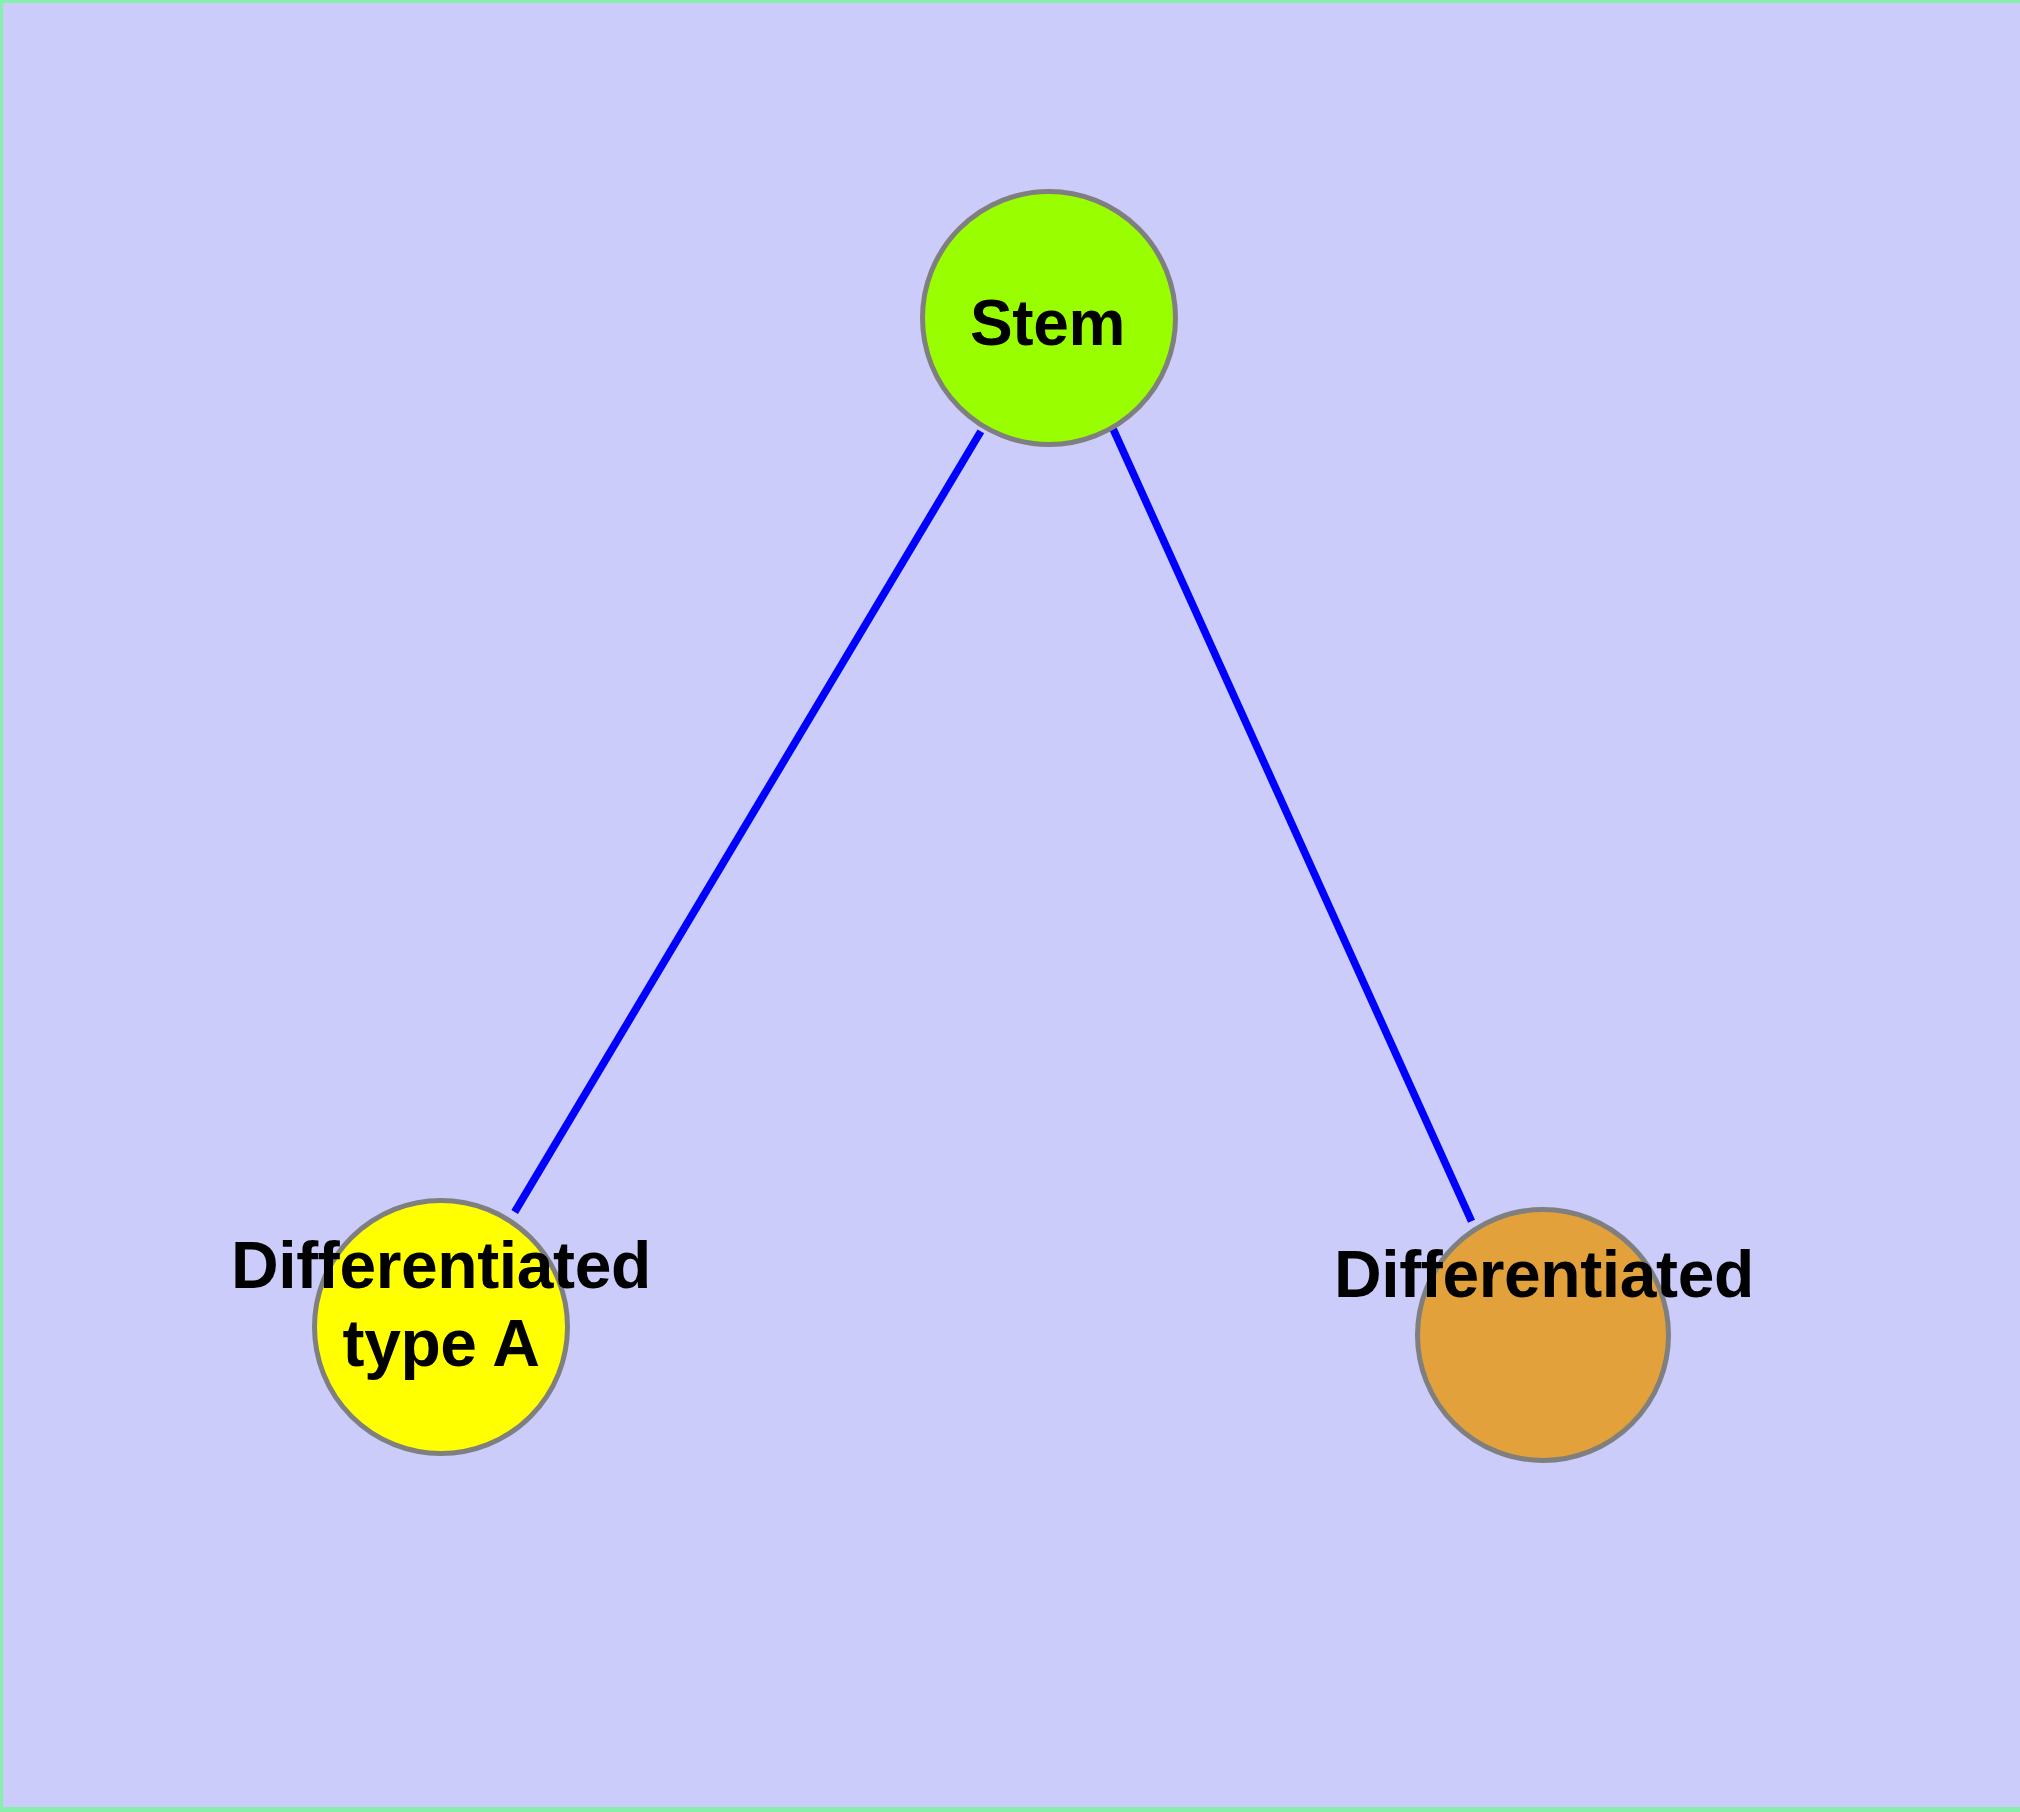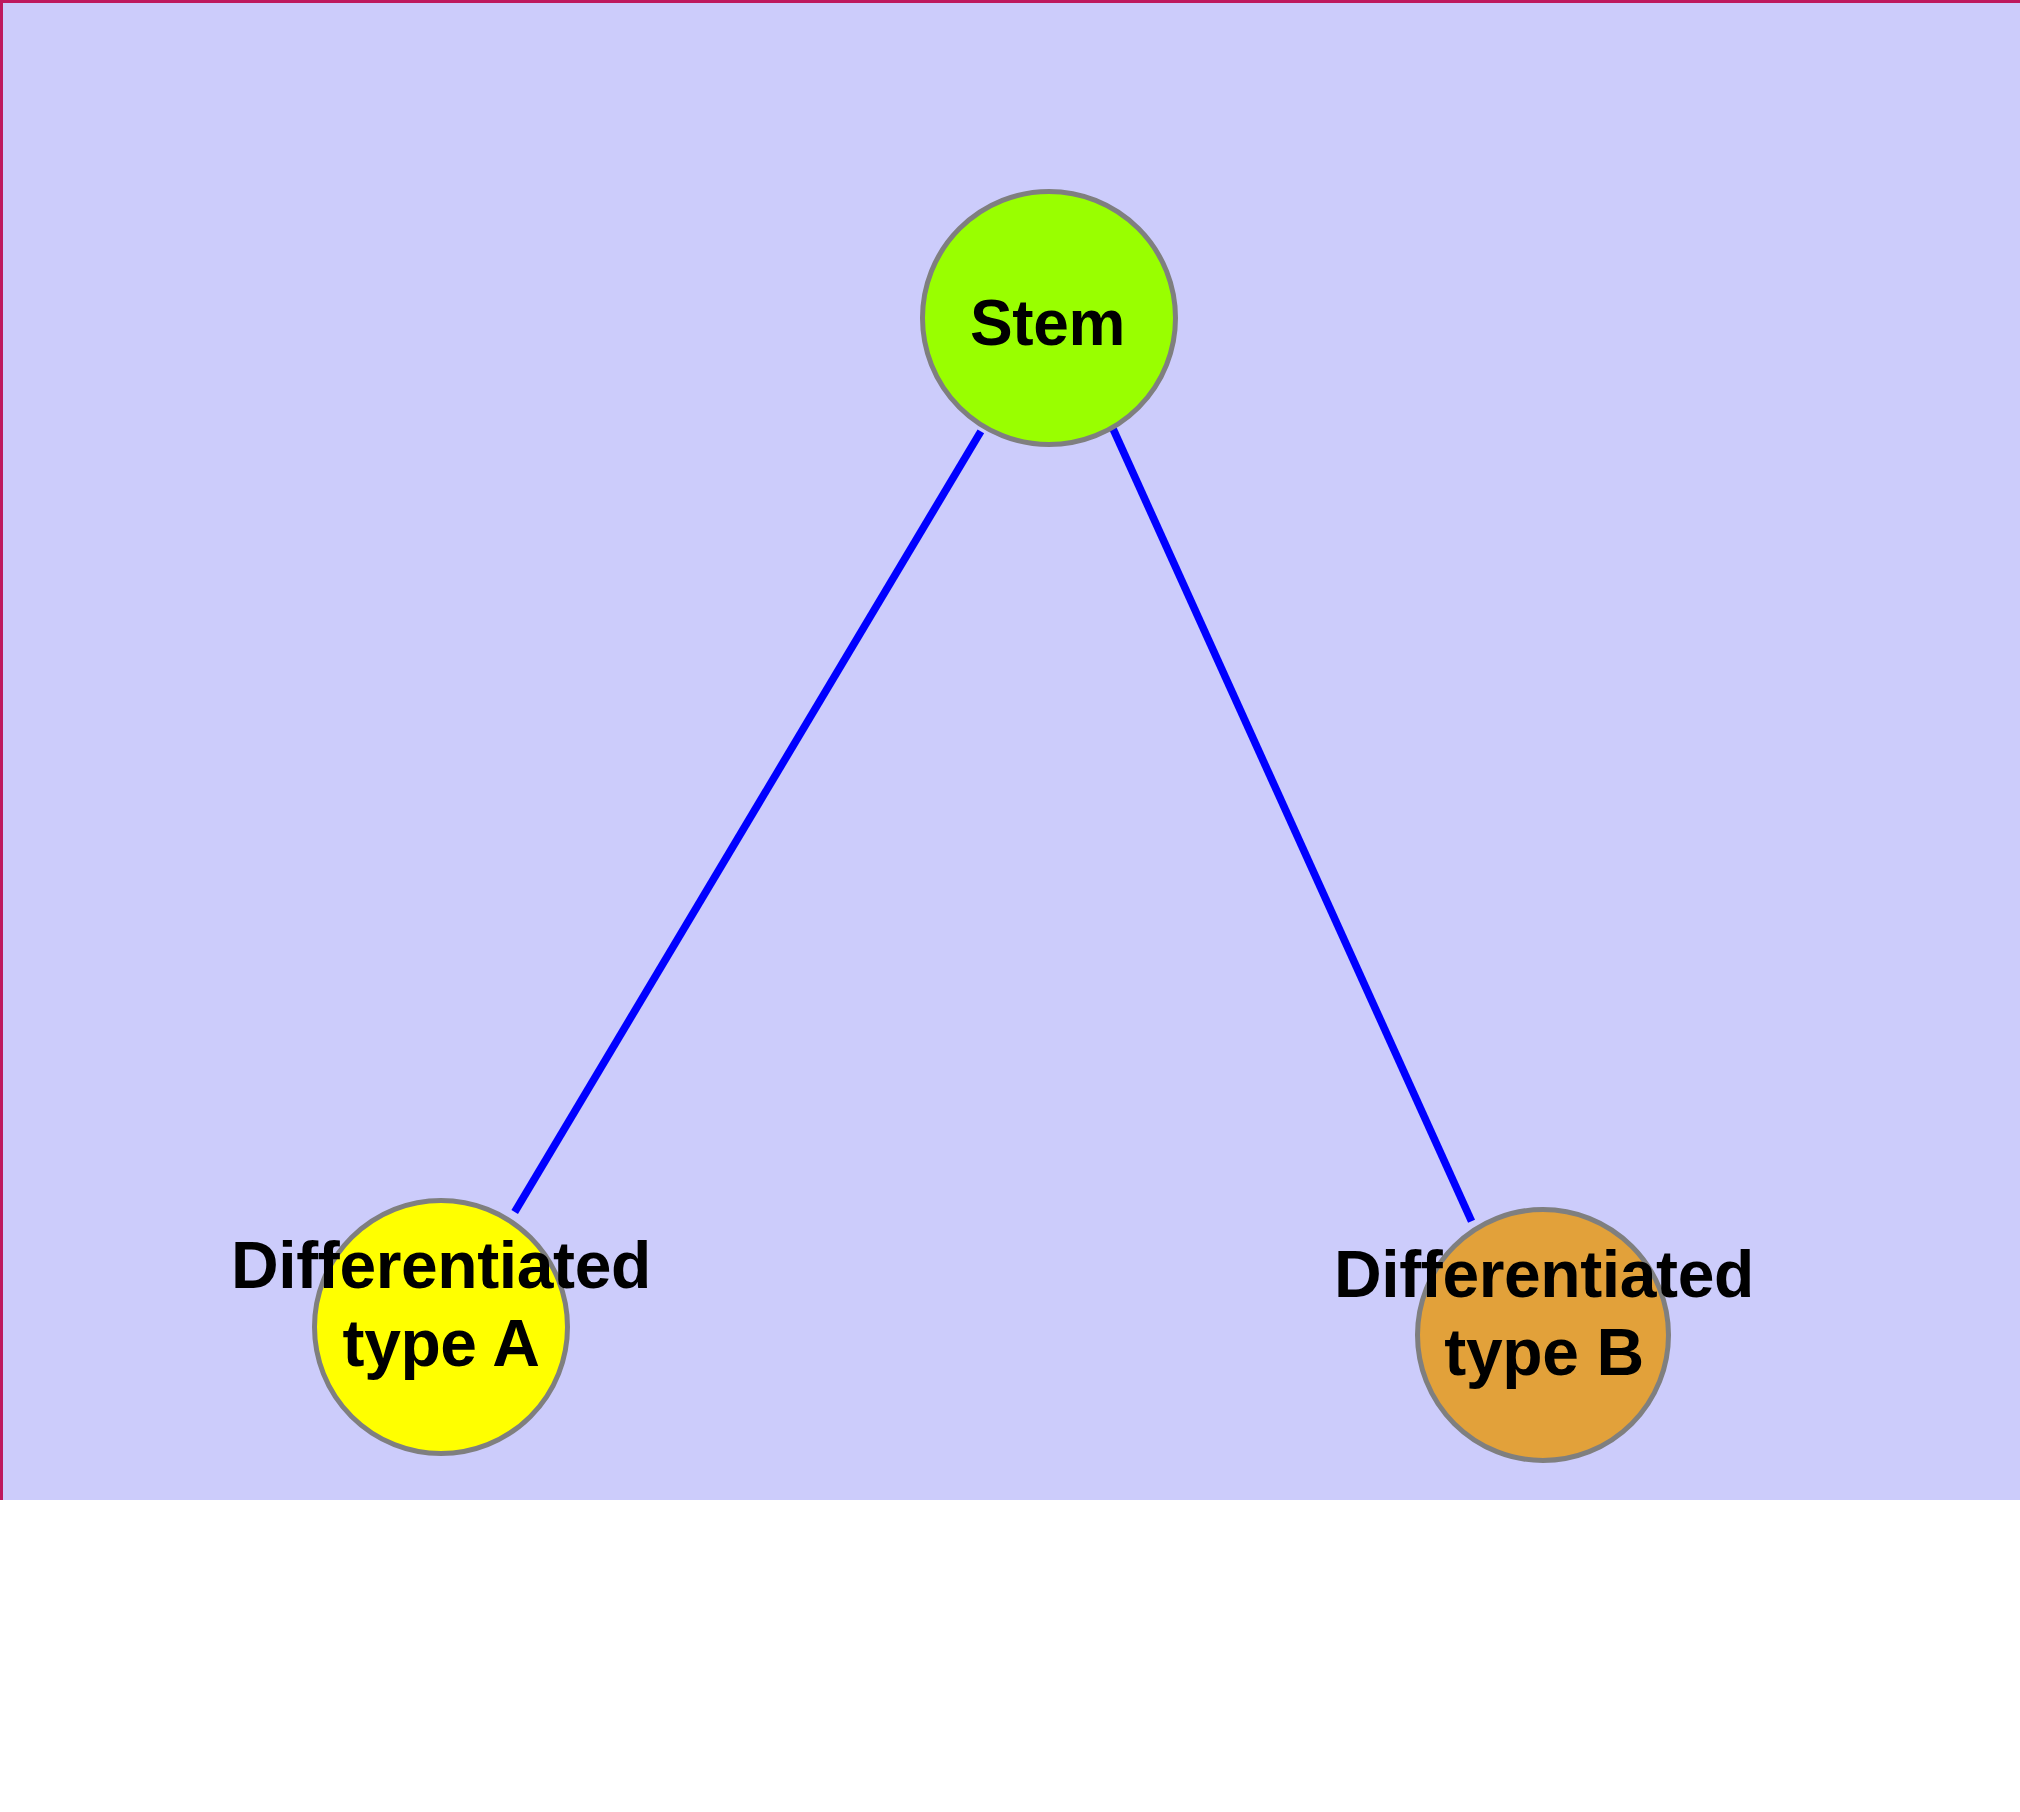--- a/index.html
+++ b/index.html
@@ -10,22 +10,22 @@
   }
   body {
     width: 2021px;
     height: 1812px;
     overflow: hidden;
     font-family: "Liberation Sans", sans-serif;
   }
   #graph-canvas {
     position: relative;
     width: 2021px;
-    height: 1500px;
-    background: #be185d;
+    height: 1812px;
+    background: #86efac;
     overflow: hidden;
   }
   #plot-background {
     position: absolute;
     left: 2.5px;
     top: 3.4px;
     width: 2018px;
     height: 1804px;
     background: #ccccfb;
   }
@@ -111,16 +111,16 @@
   <div id="node-stem" class="graph-node"></div>
 
   <div id="node-diff-a" class="graph-node"></div>
 
   <div id="node-diff-b" class="graph-node"></div>
 
   <div id="label-stem" class="node-label"><span>Stem</span></div>
 
   <div id="label-diff-a" class="node-label"><span>Differentiated</span><br><span>type A</span></div>
 
-  <div id="label-diff-b" class="node-label"><span>Differentiated</span><br><span>type B</span></div>
+  <div id="label-diff-b" class="node-label"><span>Differentiated</span><br></div>
 
 </div>
 
 
 </body></html>

